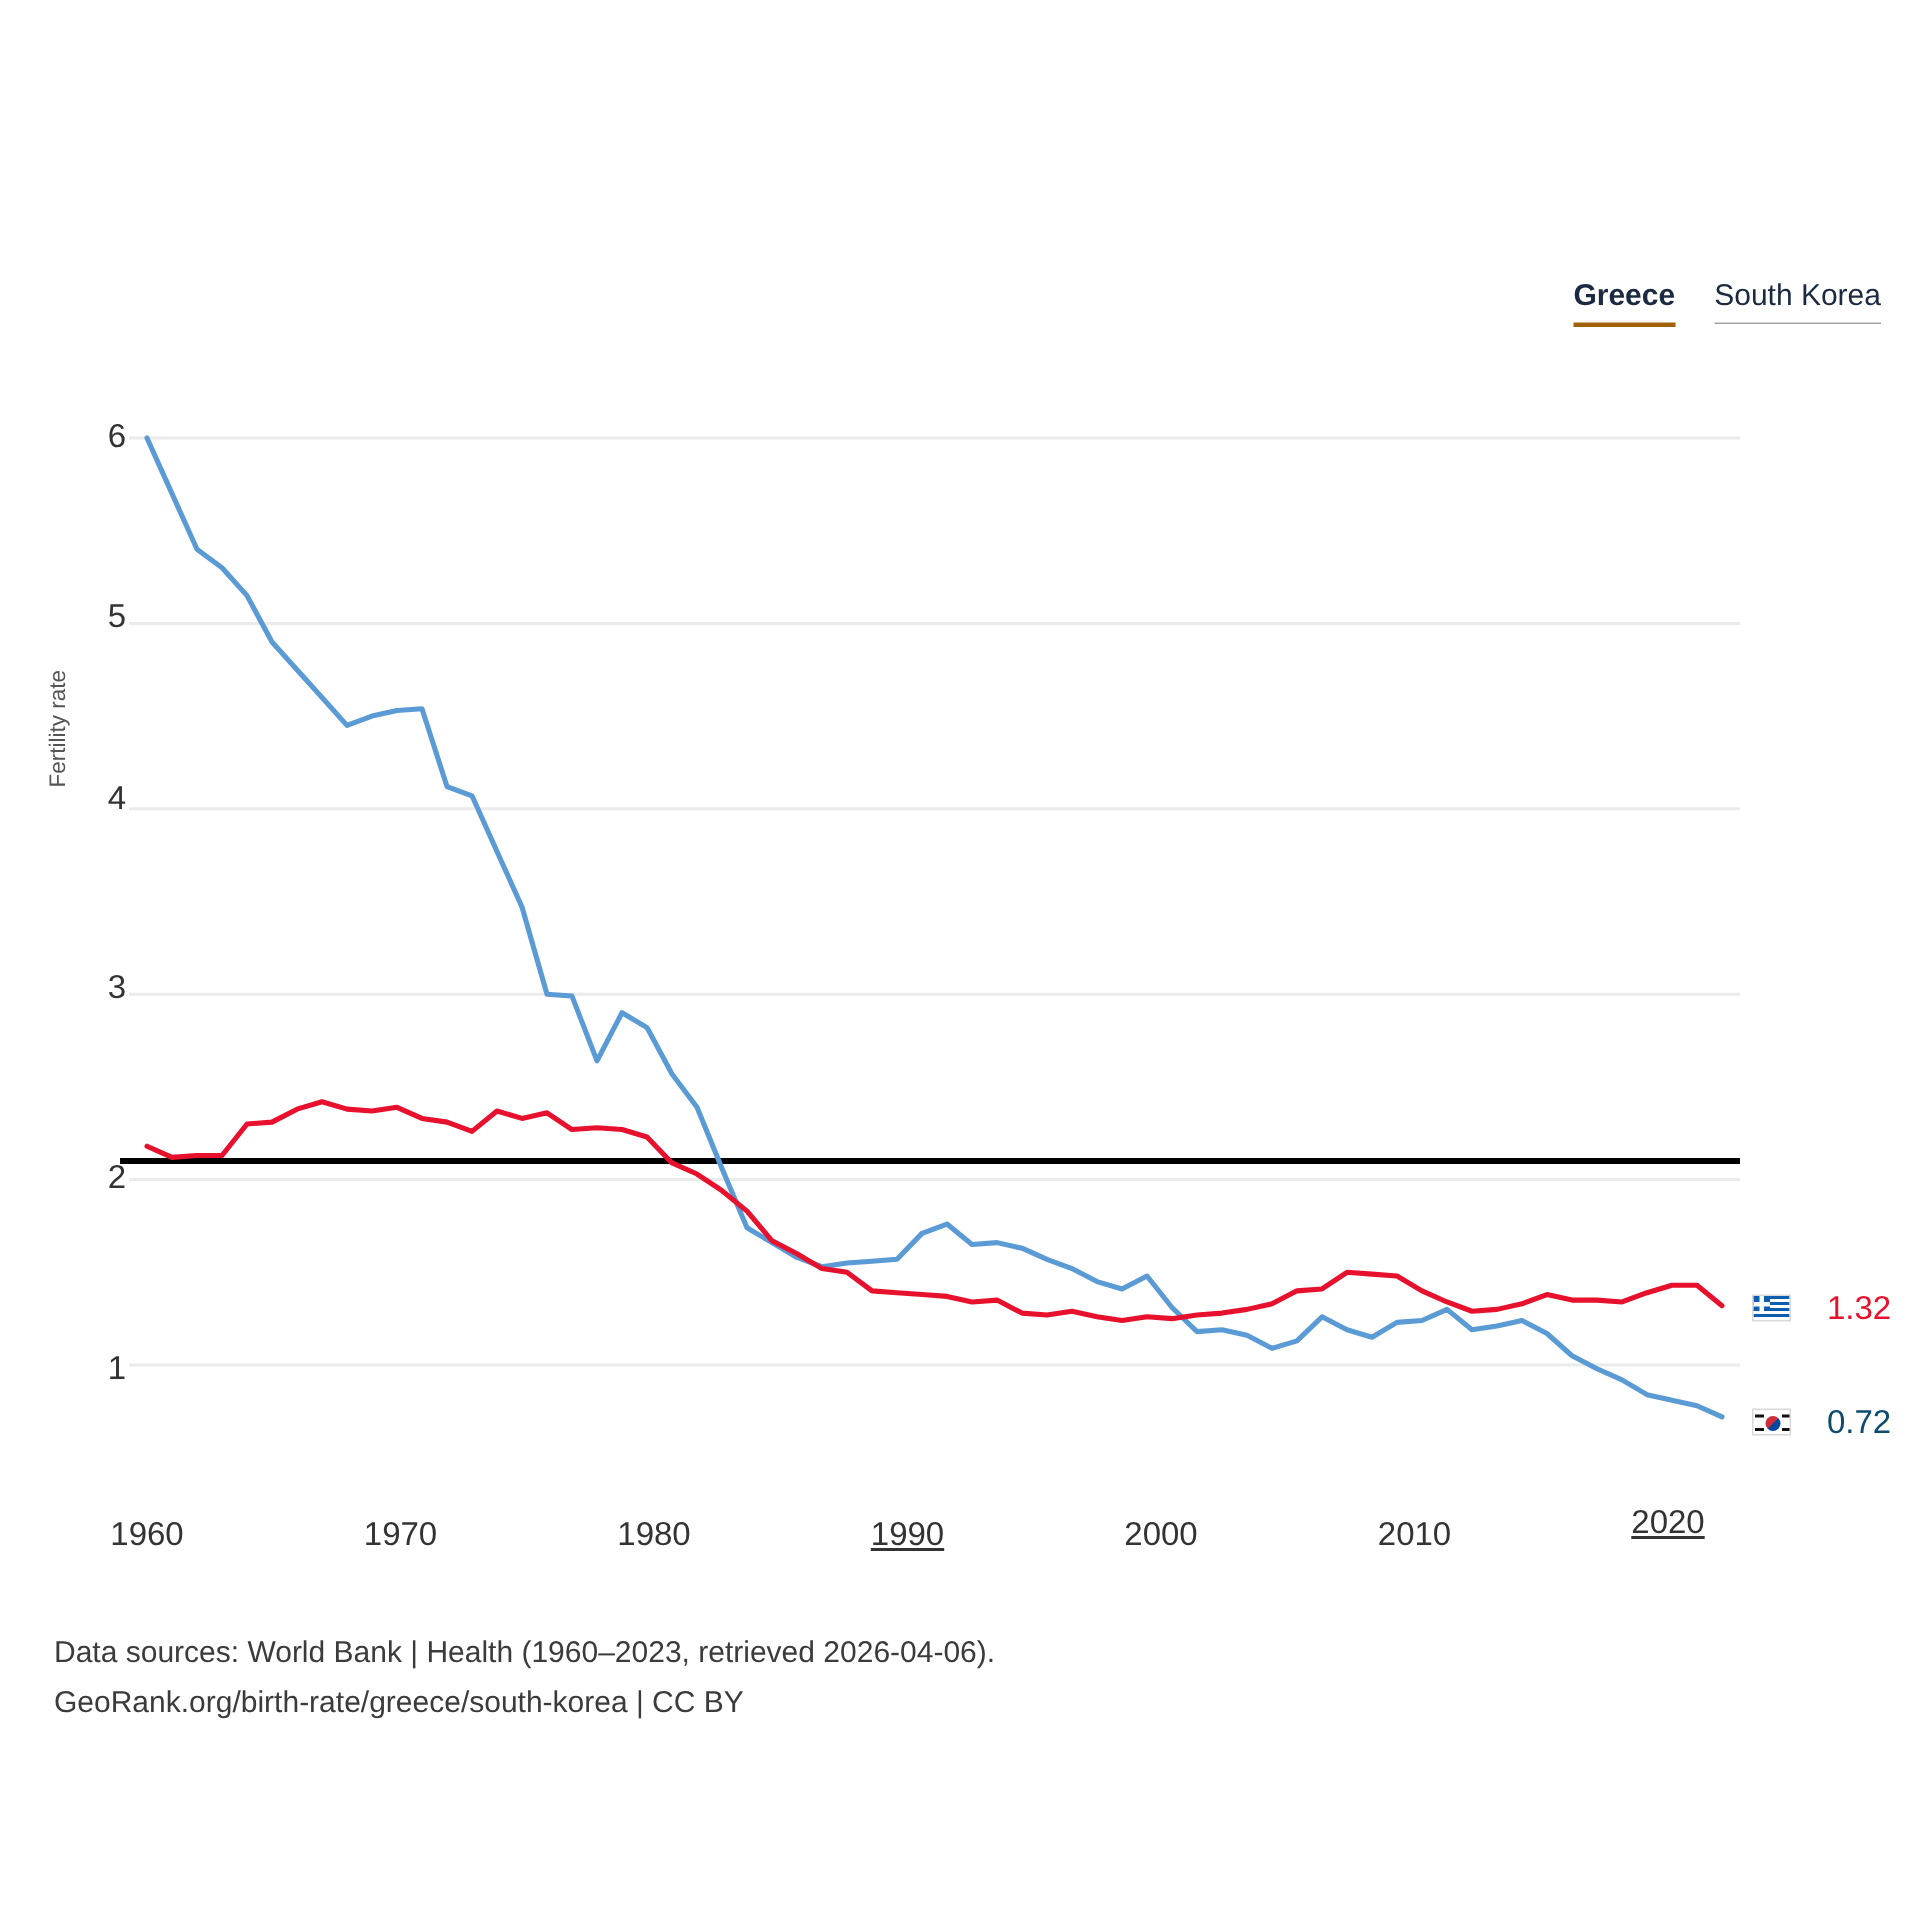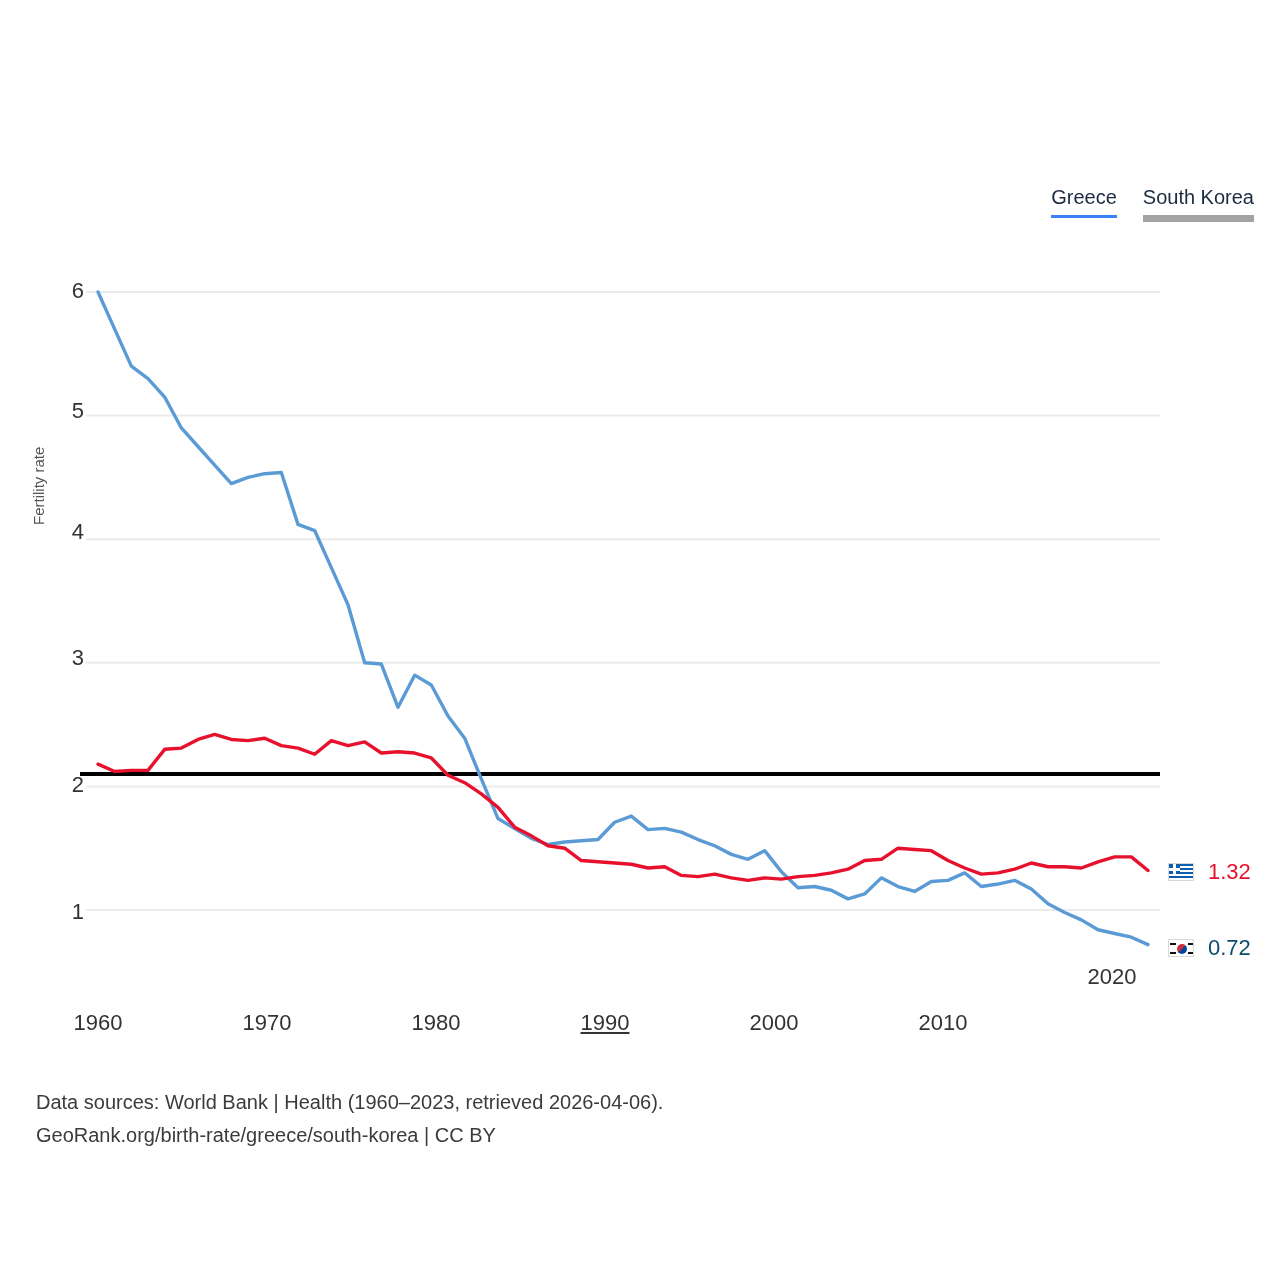--- a/index.html
+++ b/index.html
@@ -35,22 +35,22 @@
     display: flex;
     gap: 26px;
     align-items: flex-start;
   }
   .legend-item {
     font-size: 20px;
     color: #1b2a41;
     padding-bottom: 7px;
     line-height: 1.1;
   }
-  .legend-item.greece { border-bottom: 3px solid #3b82f6; }
-  .legend-item.korea { border-bottom: 7px solid #a3a3a3; }
+  .legend-item.greece { border-bottom: 3px solid #a16207; font-weight: bold; }
+  .legend-item.korea { border-bottom: 1px solid #a3a3a3; }
 
   .year-badge {
     position: absolute;
     right: 132px;
     top: 278px;
     font-size: 62px;
     font-weight: bold;
     color: #c3c3c3;
     letter-spacing: 0px;
   }
@@ -83,21 +83,21 @@
     font-size: 22px;
     color: #333;
     text-align: center;
     width: 90px;
   }
   .endlabel {
     position: absolute;
     font-size: 22px;
     display: flex;
     align-items: center;
-    gap: 14px;
+    gap: 24px;
   }
   .endlabel .val { line-height: 1; }
   .endlabel.greece .val { color: #e8112d; }
   .endlabel.korea .val { color: #0c4a6e; }
 
   .flag {
     width: 26px;
     height: 18px;
     display: inline-block;
     position: relative;
@@ -173,21 +173,21 @@
   <div class="ytick" style="left:44px; top:645px;">3</div>
   <div class="ytick" style="left:44px; top:772px;">2</div>
   <div class="ytick" style="left:44px; top:899px;">1</div>
 
   <div class="xtick" style="left:53px; top:1010px;">1960</div>
   <div class="xtick" style="left:222px; top:1010px;">1970</div>
   <div class="xtick" style="left:391px; top:1010px;">1980</div>
   <div class="xtick" style="left:560px; top:1010px;text-decoration:underline;">1990</div>
   <div class="xtick" style="left:729px; top:1010px;">2000</div>
   <div class="xtick" style="left:898px; top:1010px;">2010</div>
-  <div class="xtick" style="left:1067px; top:964px;">2020</div>
+  <div class="xtick" style="left:1067px; top:1002px;text-decoration:underline;">2020</div>
 
   <svg class="plot" width="1280" height="1280">
     <g id="gridlines">
         <line x1="86" x2="1160" y1="910" y2="910" stroke="#ebebeb" stroke-width="2"></line>
         <line x1="86" x2="1160" y1="786.4" y2="786.4" stroke="#ebebeb" stroke-width="2"></line>
         <line x1="86" x2="1160" y1="662.8" y2="662.8" stroke="#ebebeb" stroke-width="2"></line>
         <line x1="86" x2="1160" y1="539.2" y2="539.2" stroke="#ebebeb" stroke-width="2"></line>
         <line x1="86" x2="1160" y1="415.6" y2="415.6" stroke="#ebebeb" stroke-width="2"></line>
         <line x1="86" x2="1160" y1="292" y2="292" stroke="#ebebeb" stroke-width="2"></line>
       </g>

